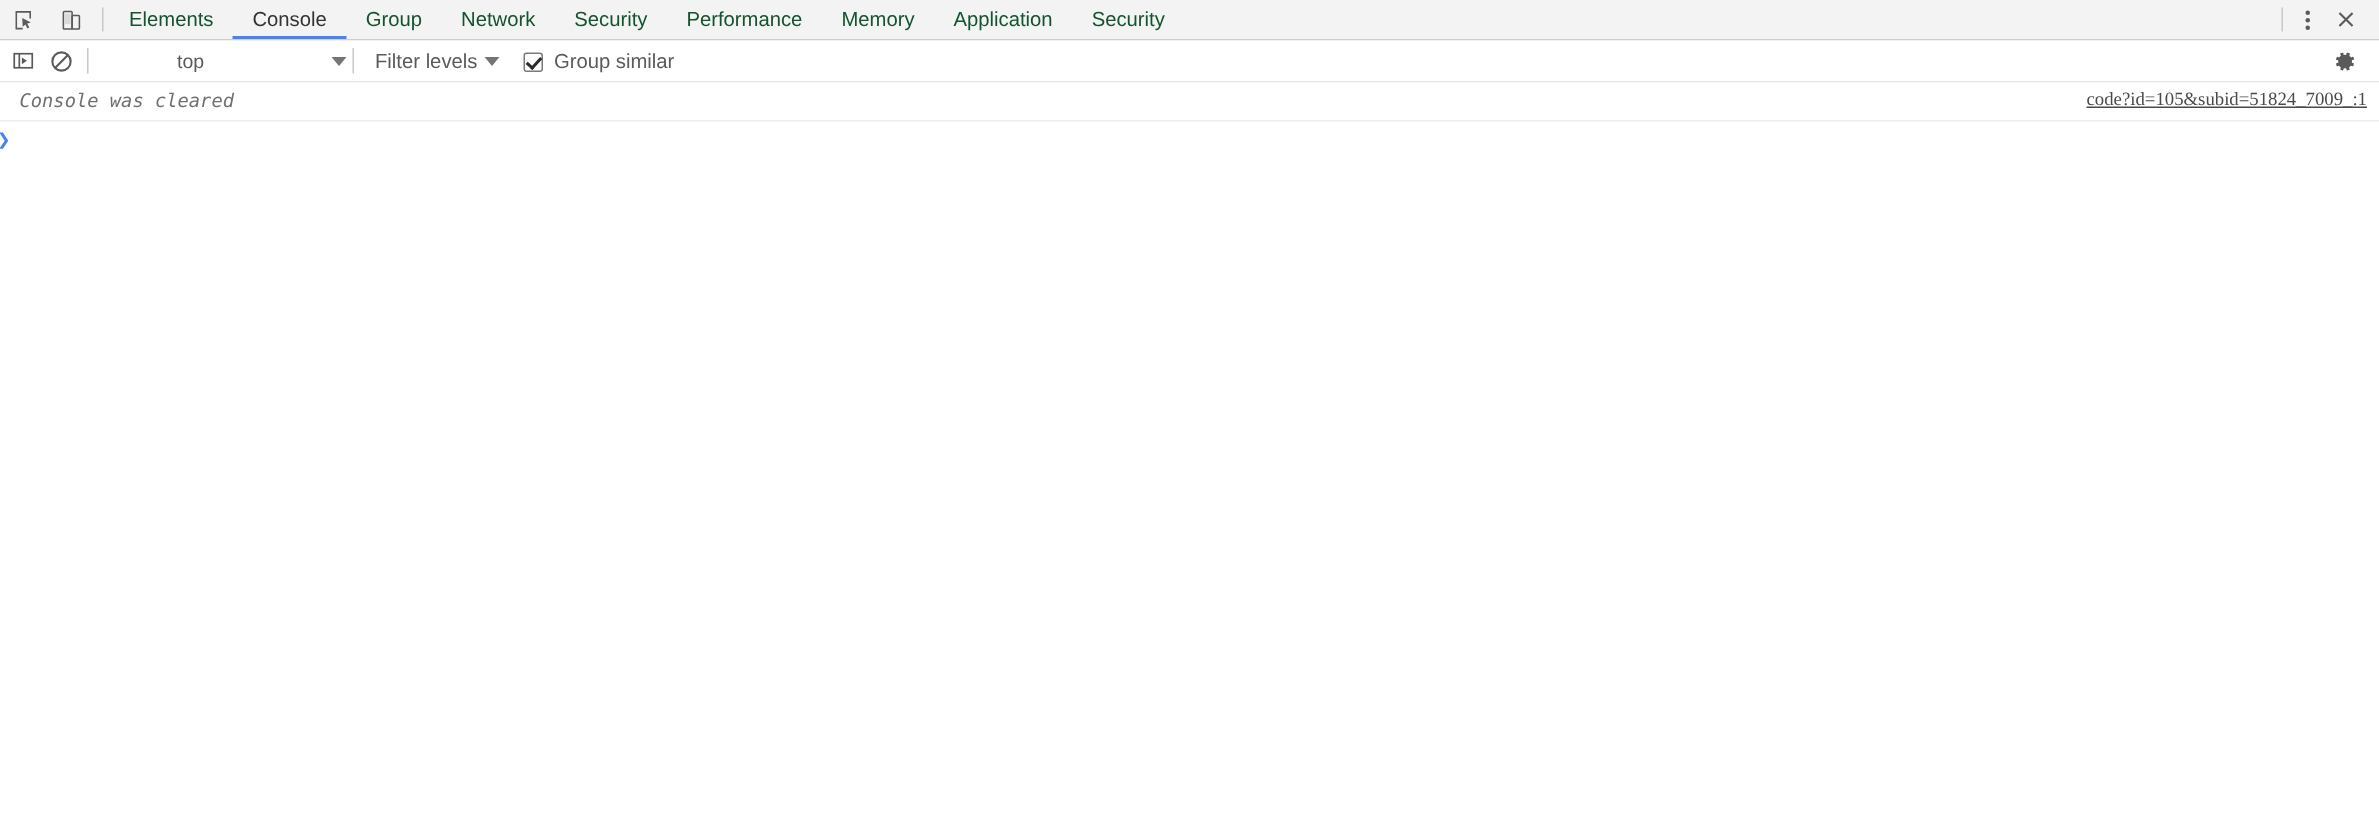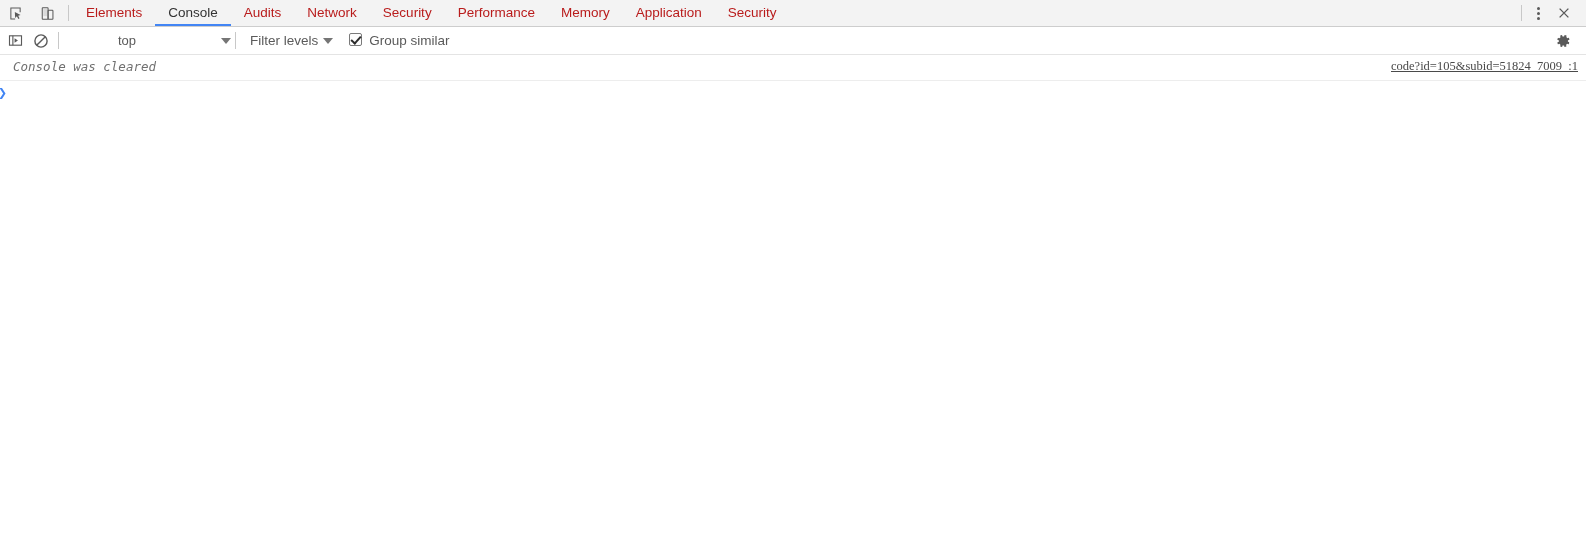--- a/index.html
+++ b/index.html
@@ -48,21 +48,21 @@
   }
   .tabs {
     display: flex;
     align-items: stretch;
   }
   .tab {
     padding: 0 13px;
     display: flex;
     align-items: center;
     font-size: 13.5px;
-    color: #b91c1c;
+    color: #14532d;
     white-space: nowrap;
     border-bottom: 2px solid transparent;
     box-sizing: border-box;
     height: 26px;
   }
   .tab.active {
     color: #333333;
     border-bottom-color: #4285f4;
   }
   .tabbar-right {
@@ -162,21 +162,21 @@
   }
   .levels .caret2 {
     width: 0;
     height: 0;
     border-left: 5px solid transparent;
     border-right: 5px solid transparent;
     border-top: 6px solid #757575;
   }
   .group-sim {
     display: flex;
-    align-items: flex-start;
+    align-items: flex-end;
     margin-left: 16px;
     gap: 7px;
   }
   .chk {
     width: 13px;
     height: 13px;
     border: 1px solid #7a7a7a;
     border-radius: 2px;
     background: #fdfdfd;
     position: relative;
@@ -272,21 +272,21 @@
   <div class="vsep"></div>
 
   <div class="tabs">
     <div class="tab">
         <span>Elements</span>
       </div>
     <div class="tab active">
         <span>Console</span>
       </div>
     <div class="tab">
-        <span>Audits</span>
+        <span>Group</span>
       </div>
     <div class="tab">
         <span>Network</span>
       </div>
     <div class="tab">
         <span>Security</span>
       </div>
     <div class="tab">
         <span>Performance</span>
       </div>

